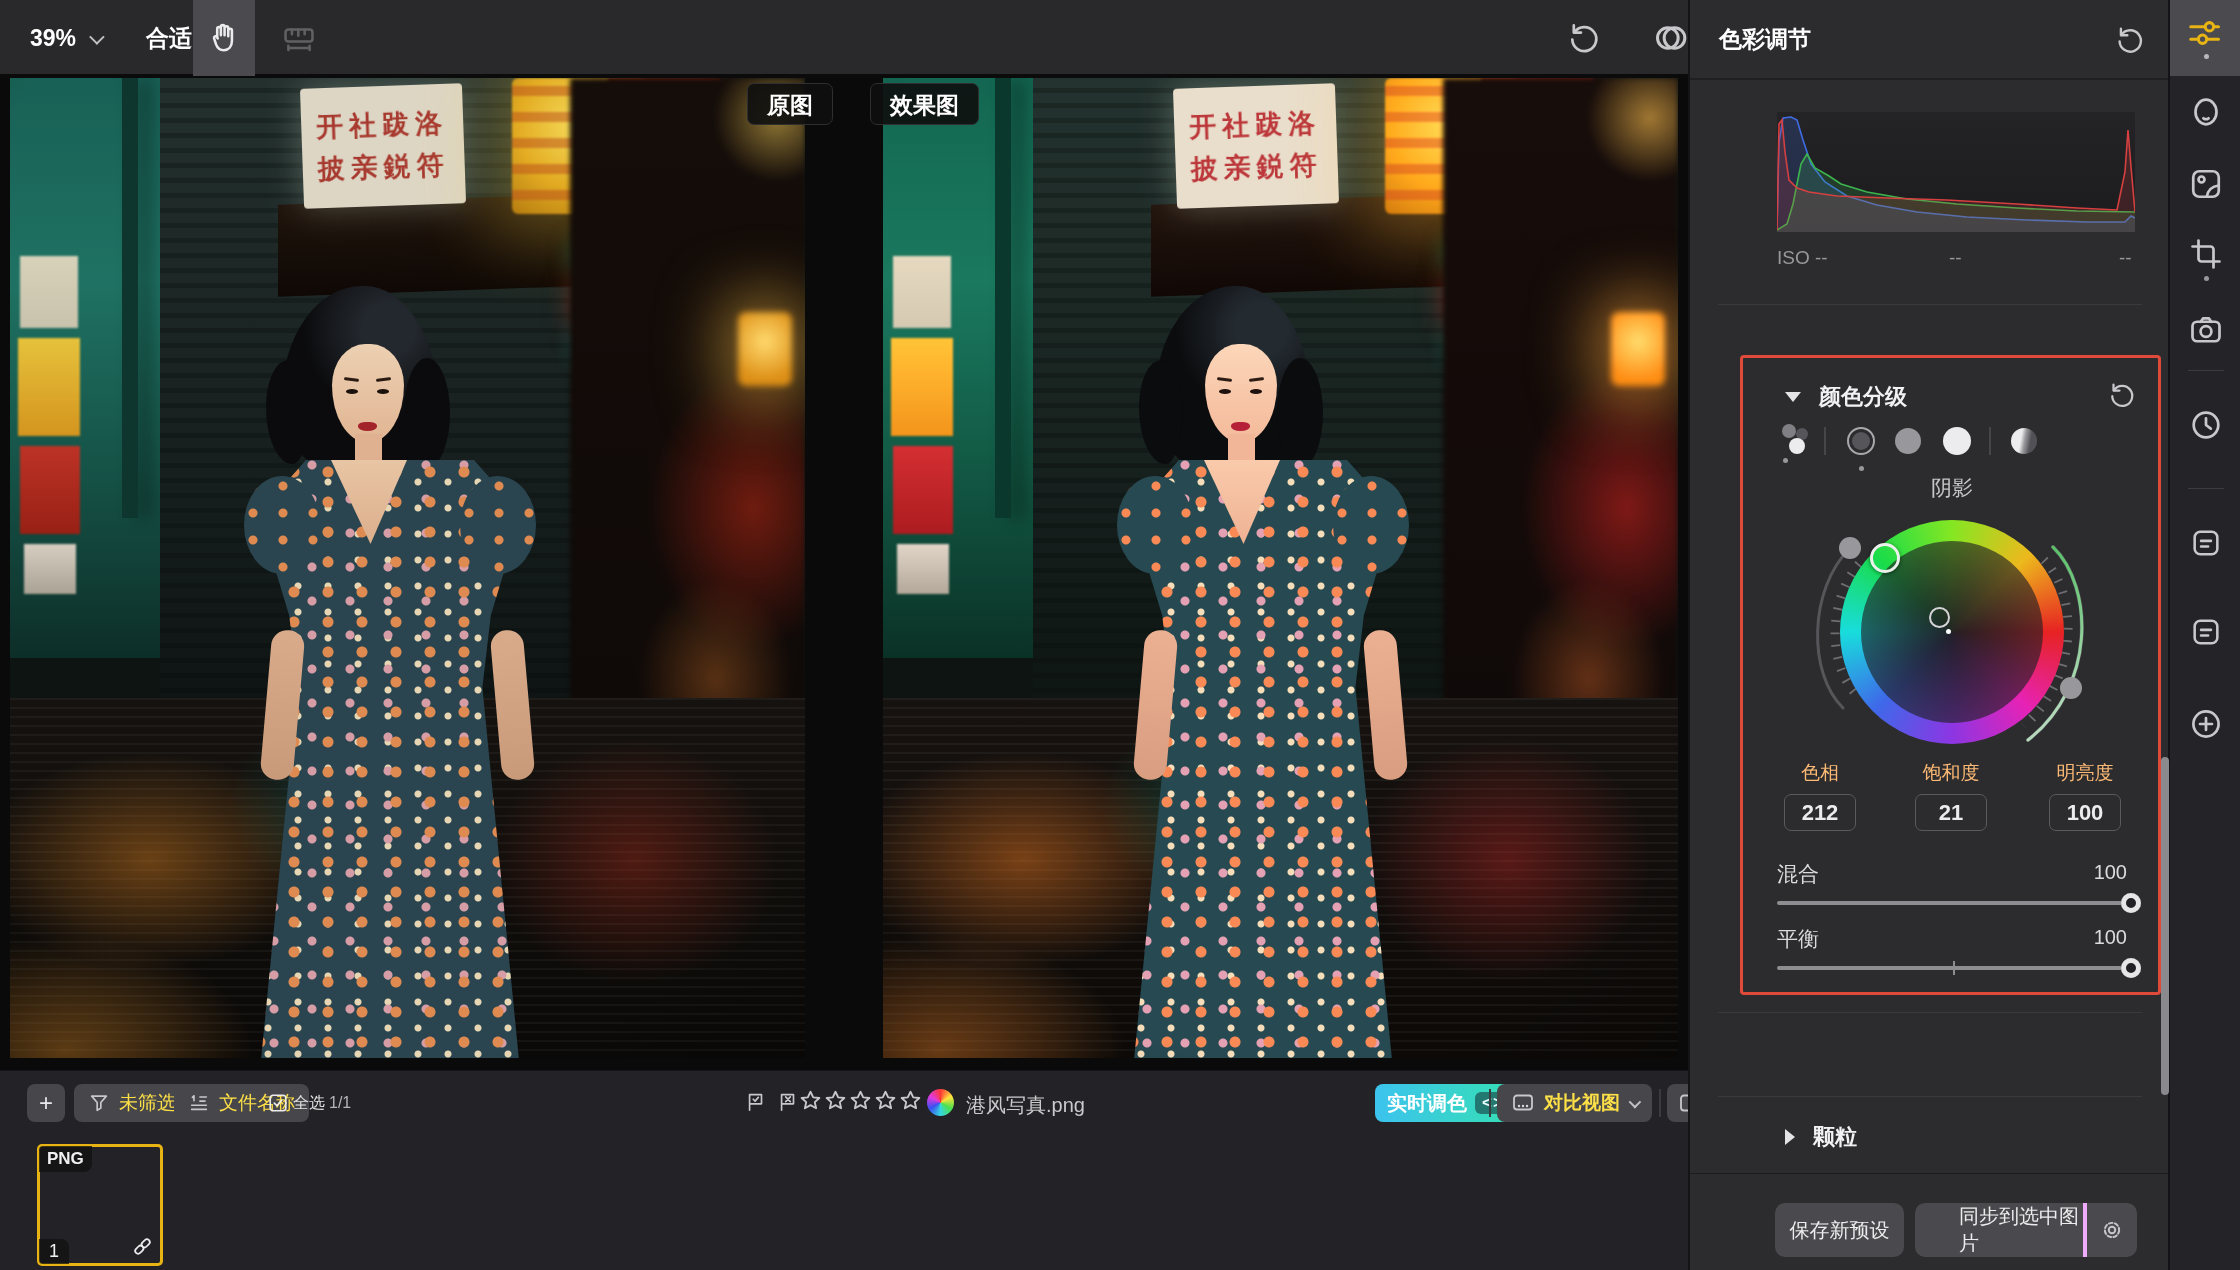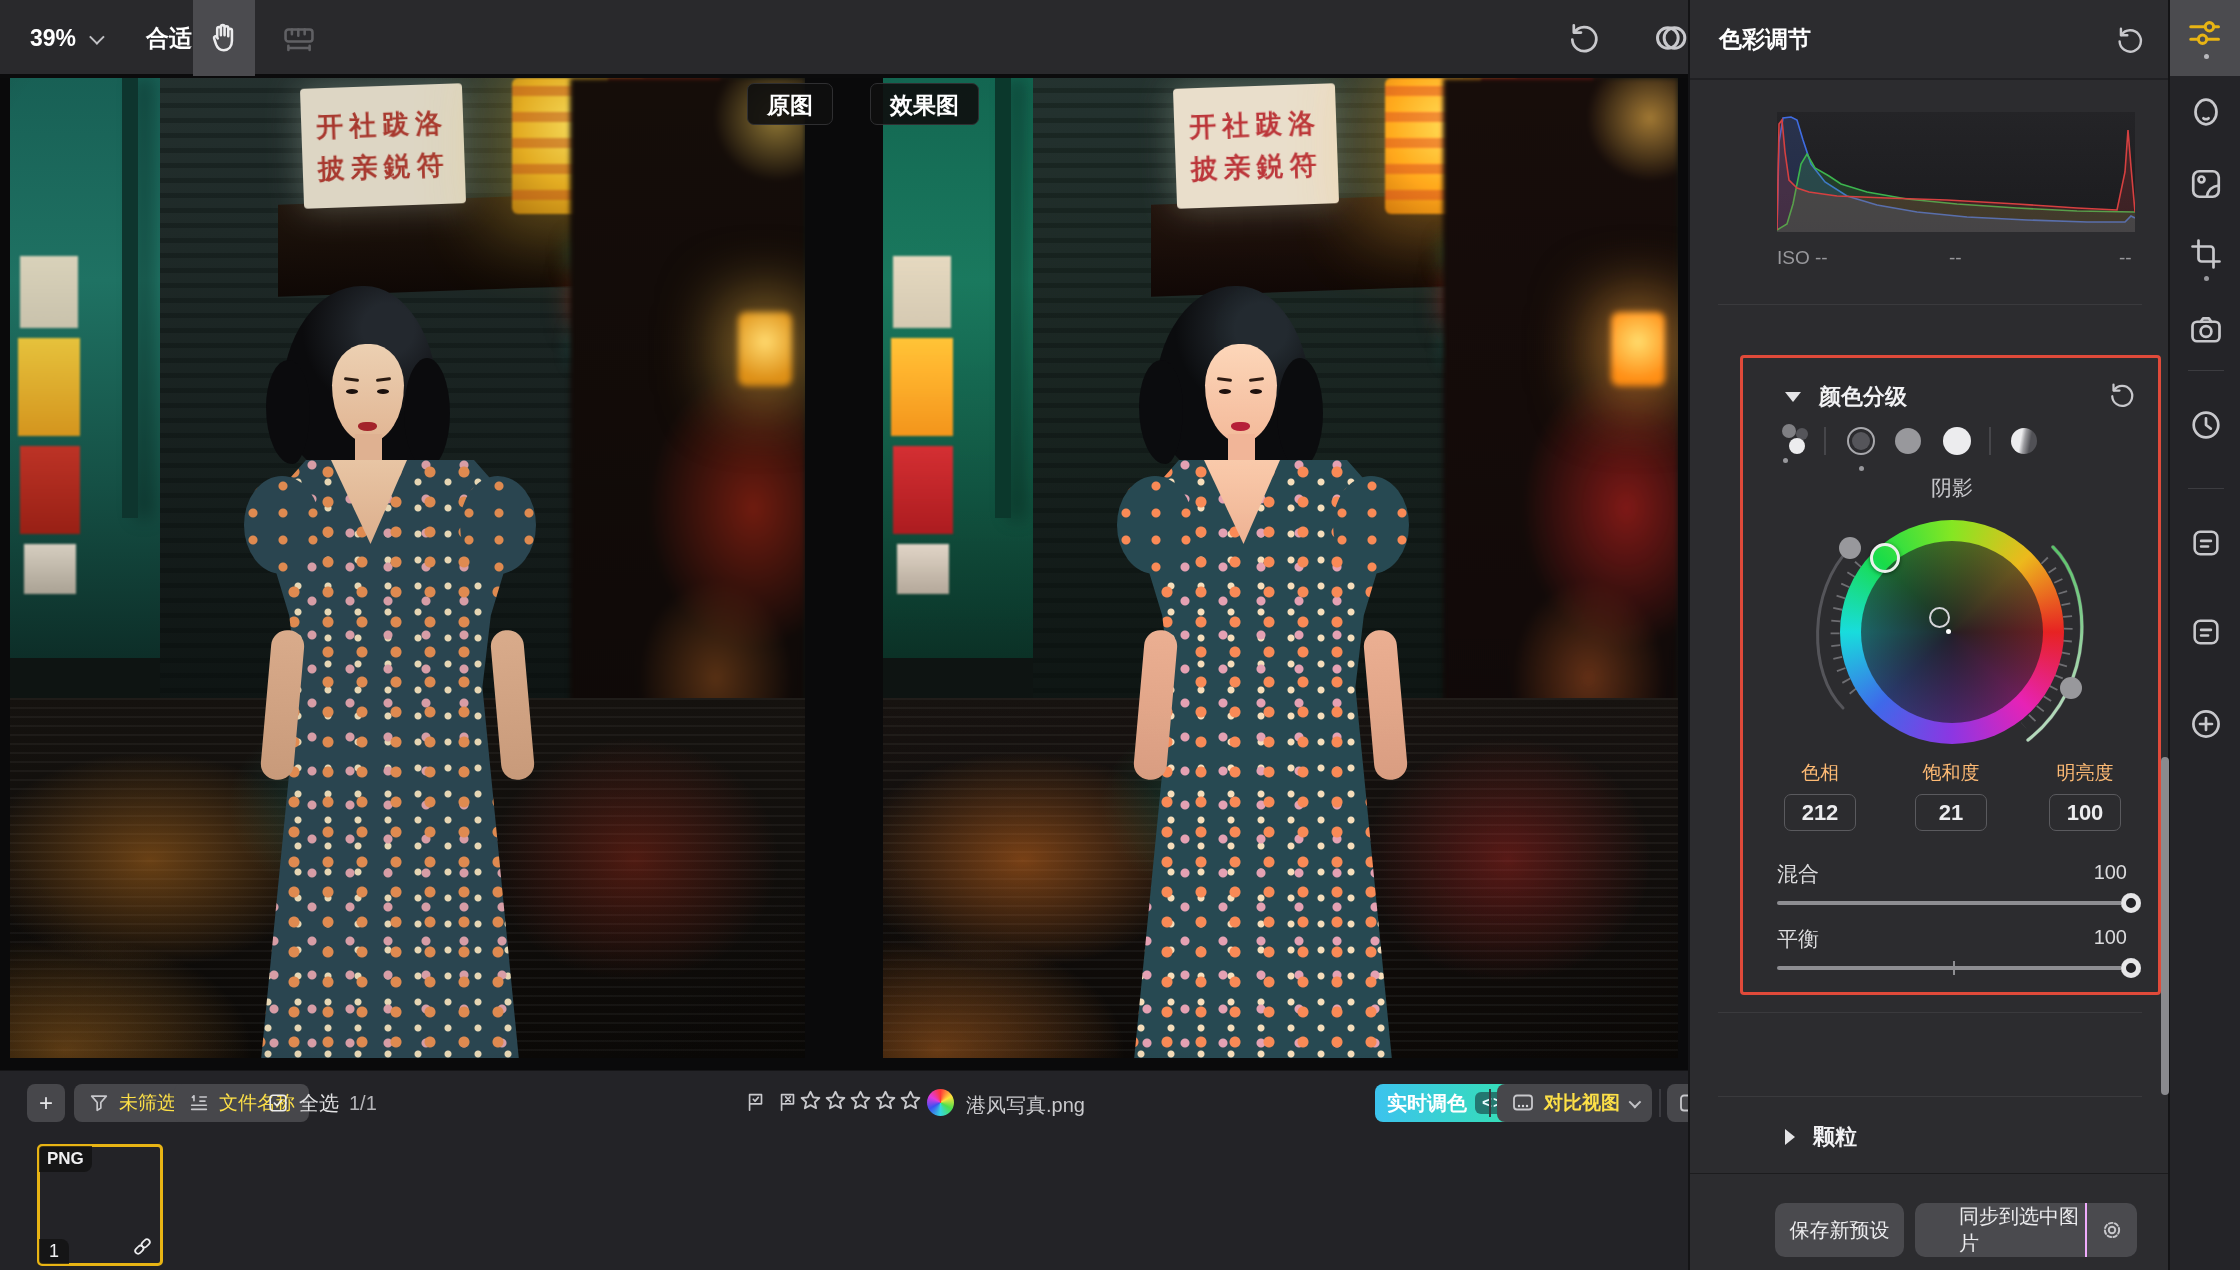--- a/index.html
+++ b/index.html
@@ -105,21 +105,21 @@
   .w-arm.a1{left:256px;top:552px;transform:rotate(5deg);}
   .w-arm.a2{left:486px;top:552px;transform:rotate(-5deg);}
   .ph-vignette{inset:0;background:radial-gradient(120% 115% at 50% 40%,rgba(0,0,0,0) 52%,rgba(0,0,0,.55) 100%);pointer-events:none;}
 
   
   .bottombar{position:absolute;left:0;top:1070px;width:1688px;height:200px;background:#232327;border-top:1px solid #151517;}
   .bb-btn{position:absolute;top:13px;height:38px;background:#47474b;border-radius:8px;display:flex;align-items:center;justify-content:center;gap:9px;color:#fde047;font-size:19px;cursor:pointer;padding:0 14px;}
   .bb-plus{left:27px;width:38px;padding:0;font-size:24px;color:#e8e8ea;}
   .bb-filter{left:74px;}
   .bb-sort{left:174px;}
-  .bb-selectall{position:absolute;left:267px;top:13px;height:38px;display:flex;align-items:center;gap:10px;cursor:pointer;font-size:20px;color:#e2e2e4;}
+  .bb-selectall{position:absolute;left:267px;top:13px;height:38px;display:flex;align-items:center;gap:4px;cursor:pointer;font-size:16px;color:#e2e2e4;}
   .bb-count{color:#b4b4b8;}
   .bb-flags{position:absolute;left:745px;top:20px;display:flex;gap:10px;}
   .bb-stars{position:absolute;left:798px;top:17px;display:flex;}
   .bb-colorwheel{position:absolute;left:927px;top:18px;width:27px;height:27px;border-radius:50%;cursor:pointer;
     background:conic-gradient(#ff3838,#ffe23c,#4ce04c,#35d6e0,#3a50f0,#e03ae0,#ff3838);}
   .bb-filename{position:absolute;left:966px;top:21px;font-size:20px;color:#cacacd;}
   .bb-live{position:absolute;left:1375px;top:13px;height:38px;border-radius:8px;display:flex;align-items:center;gap:8px;padding:0 8px 0 12px;
     background:linear-gradient(90deg,var(--live-teal-start),var(--live-teal-end));color:#fff;font-size:20px;font-weight:bold;cursor:pointer;}
   .bb-live-badge{background:rgba(20,40,48,.55);border-radius:6px;padding:1px 7px;font-size:17px;font-weight:bold;color:#eafcff;letter-spacing:1px;}
   .bb-div{position:absolute;top:18px;width:2px;height:28px;background:#3a3a3f;}
@@ -183,21 +183,21 @@
   .f1{left:63px;} .f2{left:194px;} .f3{left:328px;}
   .srow-lab{position:absolute;left:87px;font-size:21px;color:#dcdcde;}
   .srow-val{position:absolute;right:41px;font-size:20px;color:#dcdcde;}
   .strack{position:absolute;left:87px;width:355px;height:4px;border-radius:2px;background:#8e8e92;cursor:pointer;}
   .sknob{position:absolute;right:-9px;top:-8px;width:20px;height:20px;border-radius:50%;background:#e6e6e8;box-shadow:inset 0 0 0 5px #e6e6e8, inset 0 0 0 12px #222226;}
   .stick{position:absolute;left:176px;top:-5px;width:2px;height:14px;background:#8e8e92;}
   .footer-div{position:absolute;left:0;top:1173px;width:480px;height:1px;background:#1c1c1e;}
   .pf-btn{position:absolute;top:1203px;height:54px;background:#4a4a4e;border-radius:10px;color:#ececee;font-size:20px;display:flex;align-items:center;justify-content:center;cursor:pointer;}
   .pf-save{left:85px;width:129px;}
   .pf-sync{left:225px;width:222px;padding:0;}
-  .pf-sync .seg1{flex:1;display:flex;align-items:center;justify-content:center;height:100%;border-right:2px solid #f0abfc;padding-left:44px;}
+  .pf-sync .seg1{flex:1;display:flex;align-items:center;justify-content:center;height:100%;border-right:4px solid #f0abfc;padding-left:44px;}
   .pf-sync .seg2{width:50px;display:flex;align-items:center;justify-content:center;height:100%;}
   .scrollbar{position:absolute;left:471px;top:757px;width:8px;height:338px;border-radius:4px;background:#8a8a8e;cursor:pointer;z-index:6;}
 
   
   .strip{position:absolute;left:2168px;top:0;width:72px;height:1270px;background:#242428;border-left:2px solid #141416;}
   .strip-item{position:absolute;left:0;width:72px;height:64px;display:flex;align-items:center;justify-content:center;cursor:pointer;}
   .strip-active{top:0;height:76px;background:#4b4b4f;flex-direction:column;gap:5px;}
   .strip-active .adot{width:5px;height:5px;border-radius:50%;background:#b8b8bc;}
   .tool-dot{position:absolute;left:34px;width:5px;height:5px;border-radius:50%;background:#98989c;}
   .strip-div{position:absolute;left:18px;width:36px;height:1px;background:#3c3c40;}

